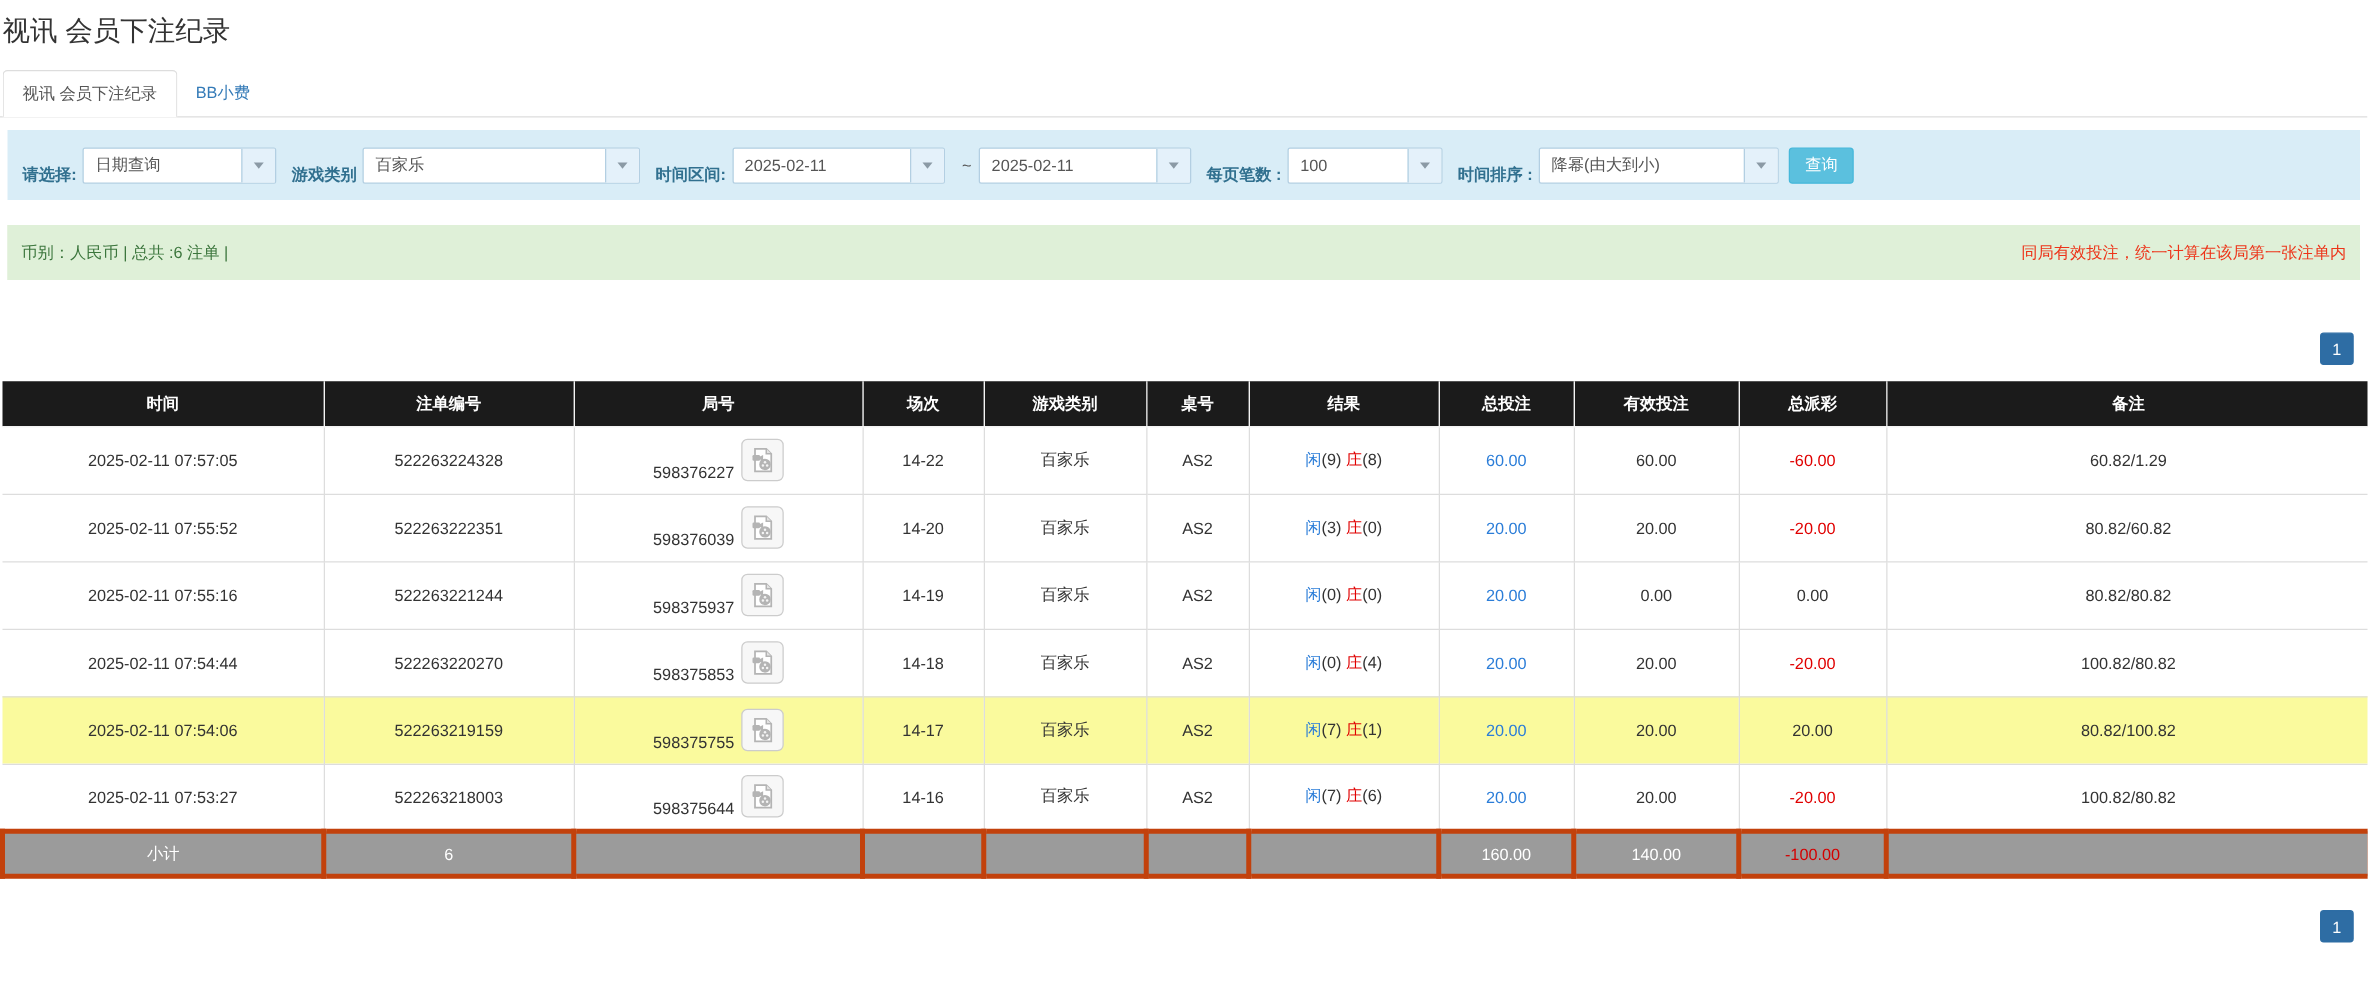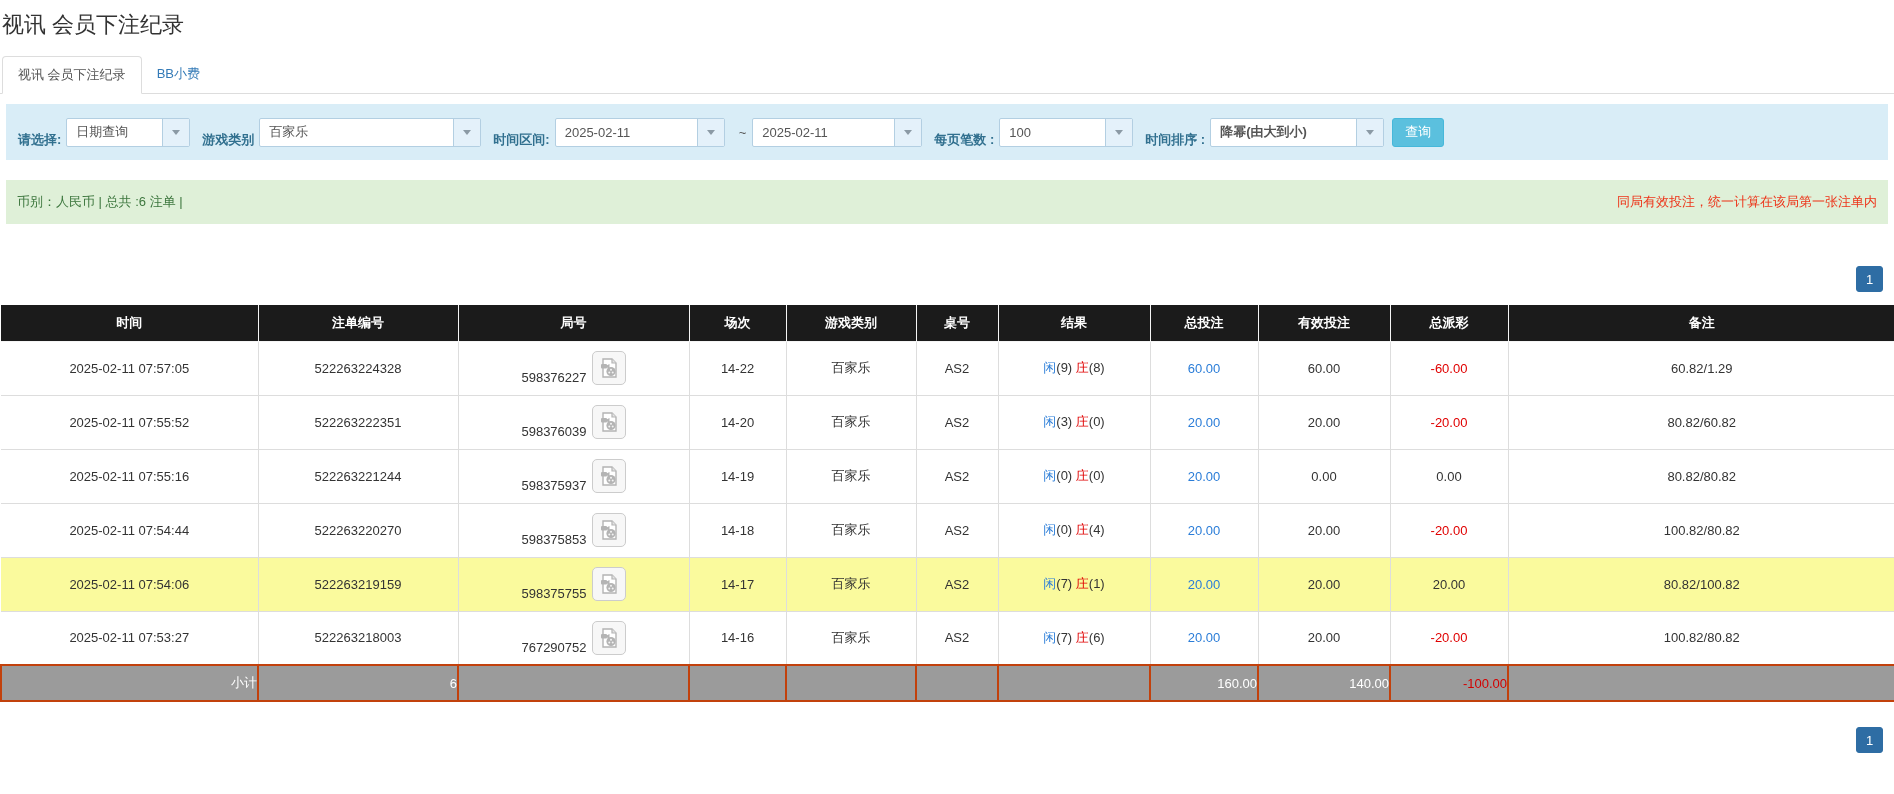--- a/index.html
+++ b/index.html
@@ -23,22 +23,22 @@
   .f-label { color: #31708f; font-weight: bold; margin: 16px 5px 0 4px; white-space: nowrap; }
   .tilde { color: #555; margin: 0 6px; }
   .select { display: inline-flex; align-items: center; height: 29px; background: #fff;
     border: 1px solid #b3cfe2; border-radius: 2px; margin-right: 8px; cursor: pointer; }
   .sel-text { flex: 1; padding: 0 9px; color: #555; font-size: 13px; text-align: left;
     white-space: nowrap; overflow: hidden; }
   .caret-box { width: 27px; align-self: stretch; border-left: 1px solid #b3cfe2; background: #e4f1fa;
     display: flex; align-items: center; justify-content: center; }
   .caret { width: 0; height: 0; border-left: 4px solid transparent; border-right: 4px solid transparent;
     border-top: 5px solid #8b9aa5; }
-  .w-query { width: 124px; } .w-game { width: 222px; } .w-date { width: 170px; }
-  .w-size { width: 134px; } .w-sort { width: 174px; font-weight: bold; }
+  .w-query { width: 155px; } .w-game { width: 222px; } .w-date { width: 170px; }
+  .w-size { width: 124px; } .w-sort { width: 192px; }
   .search-btn { height: 29px; padding: 0 12px; background: #5bc0de; border: 1px solid #46b8da;
     border-radius: 3px; color: #fff; font-size: 13px; cursor: pointer; }
 
   
   .summary-bar { margin: 20px 6px 0 6px; background: #dff0d8; border: 1px solid #dff0d8;
     padding: 12px 10px; display: flex; justify-content: space-between; font-size: 13px; text-align: right; }
   .summary-left { color: #3c763d; }
   .summary-right { color: #ed3419; }
 
   
@@ -58,22 +58,22 @@
   tbody td:last-child { border-right: none; }
   tbody tr.hl td { background: #fafa9d; }
   .neg { color: #e00000; }
   .bet-link { color: #2b7dd8; cursor: pointer; }
   .lbl-player { color: #2b7dd8; }
   .lbl-banker { color: #e00000; }
   .round-wrap { display: inline-flex; align-items: flex-end; gap: 5px; }
   .video-btn { width: 34px; height: 34px; border: 1px solid #ccc; border-radius: 5px;
     background: #f7f7f7; display: inline-flex; align-items: center; justify-content: center;
     cursor: pointer; }
-  tfoot td { background: #9b9b9b; color: #fff; height: 36px; text-align: right;
-    border: 2px solid #c2410c; font-size: 13px; }
+  tfoot td { background: #9b9b9b; color: #fff; height: 36px; text-align: center;
+    border: 4px solid #c2410c; font-size: 13px; }
   tfoot td.neg { color: #d40000; }
 </style>
 </head>
 <body>
 
 <div class="main">
 
   <h1 class="page-title">视讯 会员下注纪录</h1>
 
   <div class="tabs">
@@ -343,21 +343,21 @@
     </td>
     <td>20.00</td>
     <td>20.00</td>
     <td>80.82/100.82</td>
   </tr>
         <tr>
     <td>2025-02-11 07:53:27</td>
     <td>522263218003</td>
     <td>
       <span class="round-wrap">
-        <span>767290752</span>
+        <span>598375644</span>
         <span class="video-btn">
           <svg width="22" height="22" viewBox="0 0 22 22" fill="none">
             <path d="M5 2 H14 L18 6 V20 H5 Z" fill="#ffffff" stroke="#b4b4b4" stroke-width="1.4"></path>
             <path d="M14 2 L14 6 L18 6" fill="#e3e3e3" stroke="#b4b4b4" stroke-width="1.2"></path>
             <rect x="3" y="7" width="6" height="4.5" rx="1" fill="#b4b4b4"></rect>
             <path d="M9 8.2 L11.5 7 V11.7 L9 10.5 Z" fill="#b4b4b4"></path>
             <circle cx="13" cy="14.5" r="4.6" fill="#b4b4b4"></circle>
             <circle cx="13" cy="12.7" r="1" fill="#f4f4f4"></circle>
             <circle cx="11.3" cy="15.4" r="1" fill="#f4f4f4"></circle>
             <circle cx="14.7" cy="15.4" r="1" fill="#f4f4f4"></circle>

